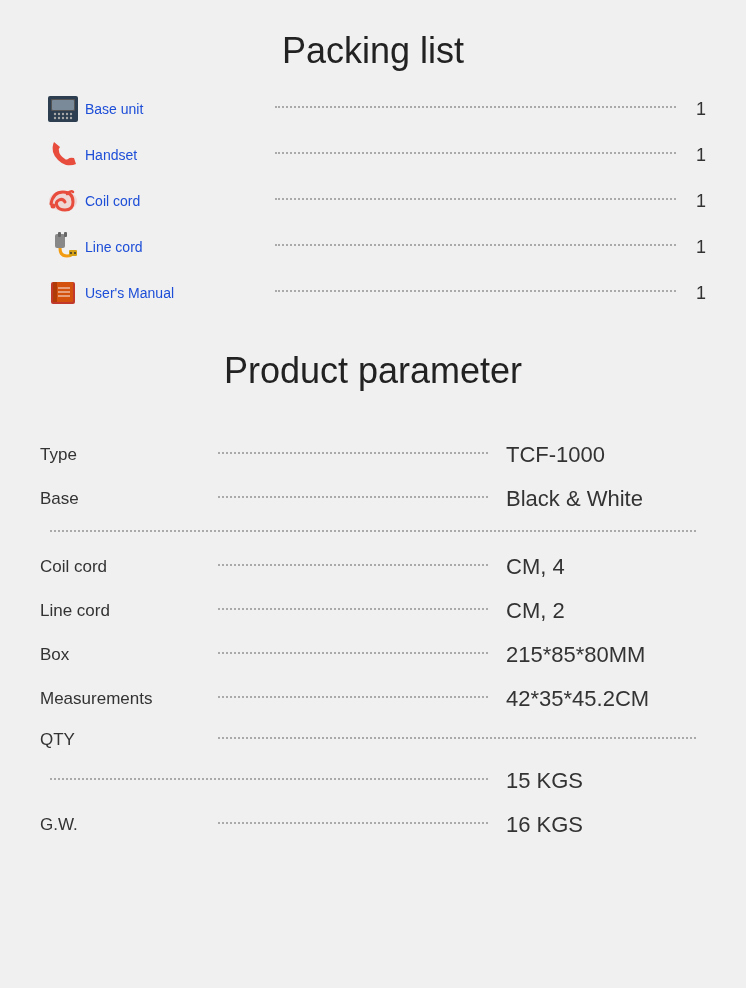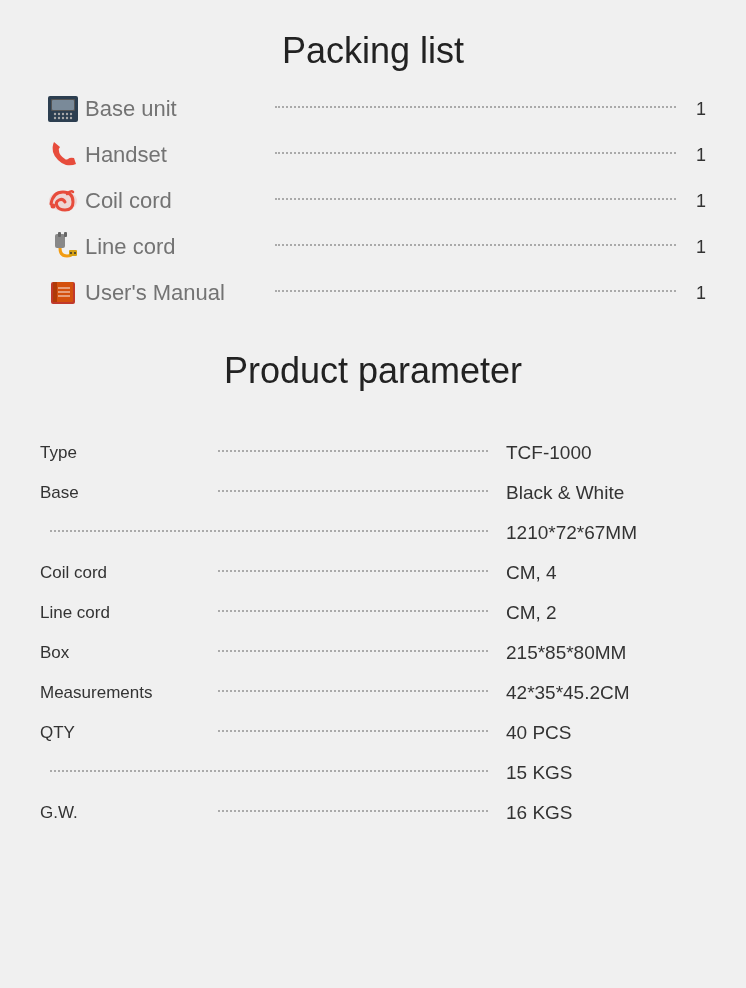--- a/index.html
+++ b/index.html
@@ -38,22 +38,22 @@
     .packing-icon {
       width: 45px;
       font-size: 28px;
       display: flex;
       align-items: center;
       justify-content: center;
     }
 
     .packing-label {
       width: 180px;
-      font-size: 22px;
-      color: #737373;
+      font-size: 14px;
+      color: #1d4ed8;
     }
 
     .packing-dots {
       flex: 1;
       border-bottom: 2px dotted #aaa;
       margin: 0 10px;
       height: 1px;
       margin-bottom: 4px;
     }
 
@@ -93,21 +93,21 @@
     .param-dots {
       flex: 1;
       border-bottom: 2px dotted #aaa;
       height: 1px;
       margin: 0 10px;
       margin-bottom: 4px;
     }
 
     .param-value {
       width: 200px;
-      font-size: 19px;
+      font-size: 22px;
       color: #333;
     }
   </style>
 </head>
 <body>
 
 <h1 class="page-title">Packing list</h1>
 
 <div class="packing-list">
 
@@ -210,21 +210,20 @@
   </div>
 
   <div class="param-row">
     <span class="param-label">Base</span>
     <div class="param-dots"></div>
     <span class="param-value">Black &amp; White</span>
   </div>
 
   <div class="param-row">
     <div class="param-dots"></div>
-    <span class="param-value">1210*72*67MM</span>
   </div>
 
   <div class="param-row">
     <span class="param-label">Coil cord</span>
     <div class="param-dots"></div>
     <span class="param-value">CM, 4</span>
   </div>
 
   <div class="param-row">
     <span class="param-label">Line cord</span>
@@ -240,21 +239,20 @@
 
   <div class="param-row">
     <span class="param-label">Measurements</span>
     <div class="param-dots"></div>
     <span class="param-value">42*35*45.2CM</span>
   </div>
 
   <div class="param-row">
     <span class="param-label">QTY</span>
     <div class="param-dots"></div>
-    <span class="param-value">40 PCS</span>
   </div>
 
   <div class="param-row">
     <div class="param-dots"></div>
     <span class="param-value">15 KGS</span>
   </div>
 
   <div class="param-row">
     <span class="param-label">G.W.</span>
     <div class="param-dots"></div>

